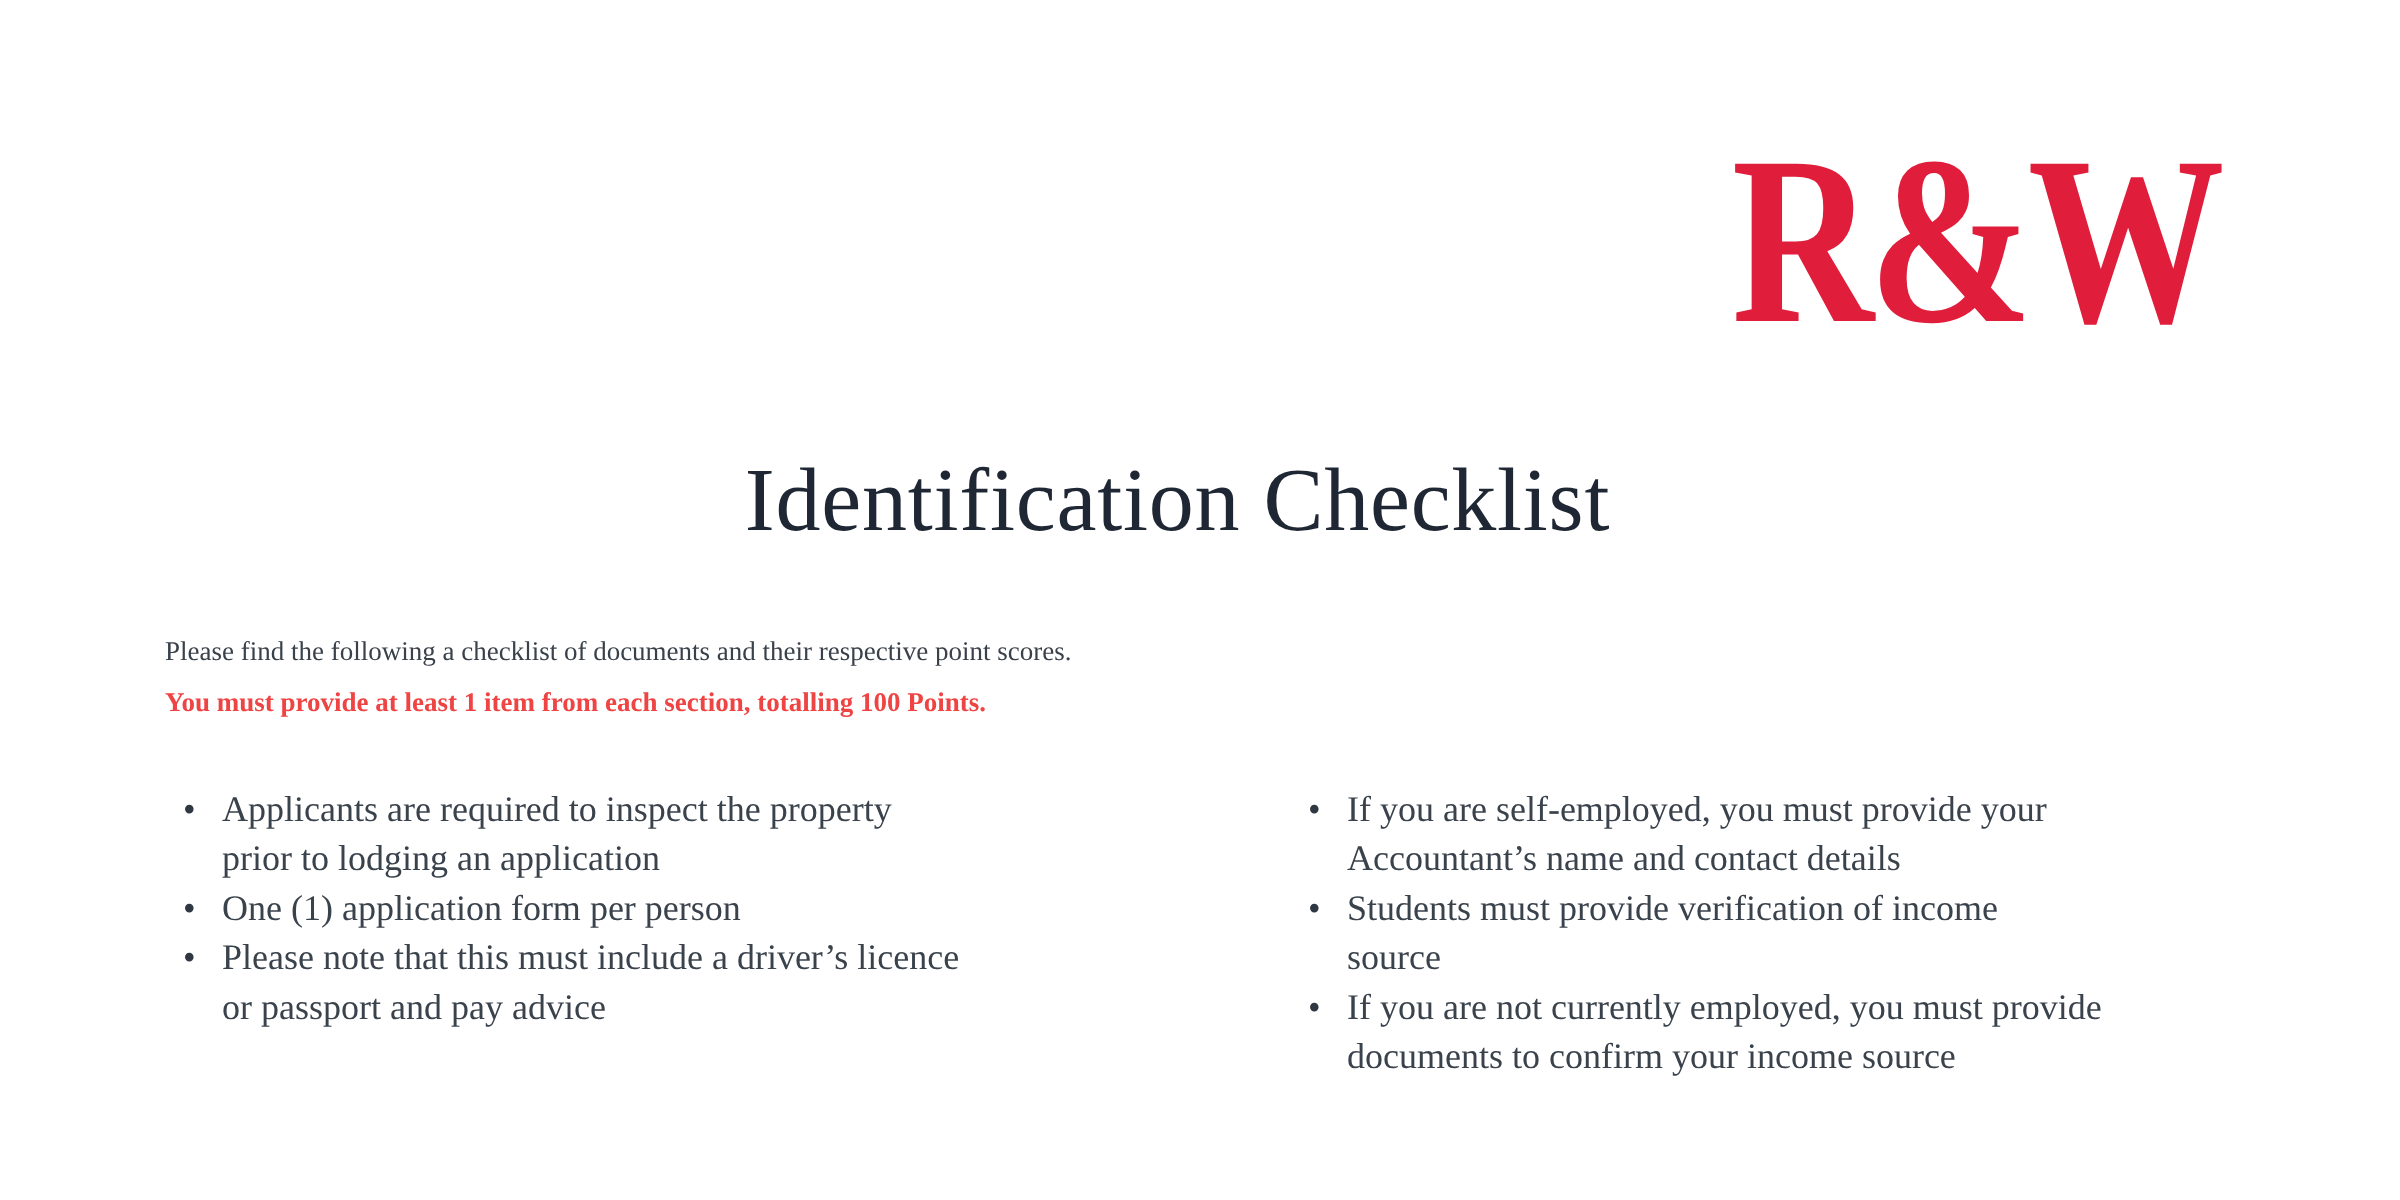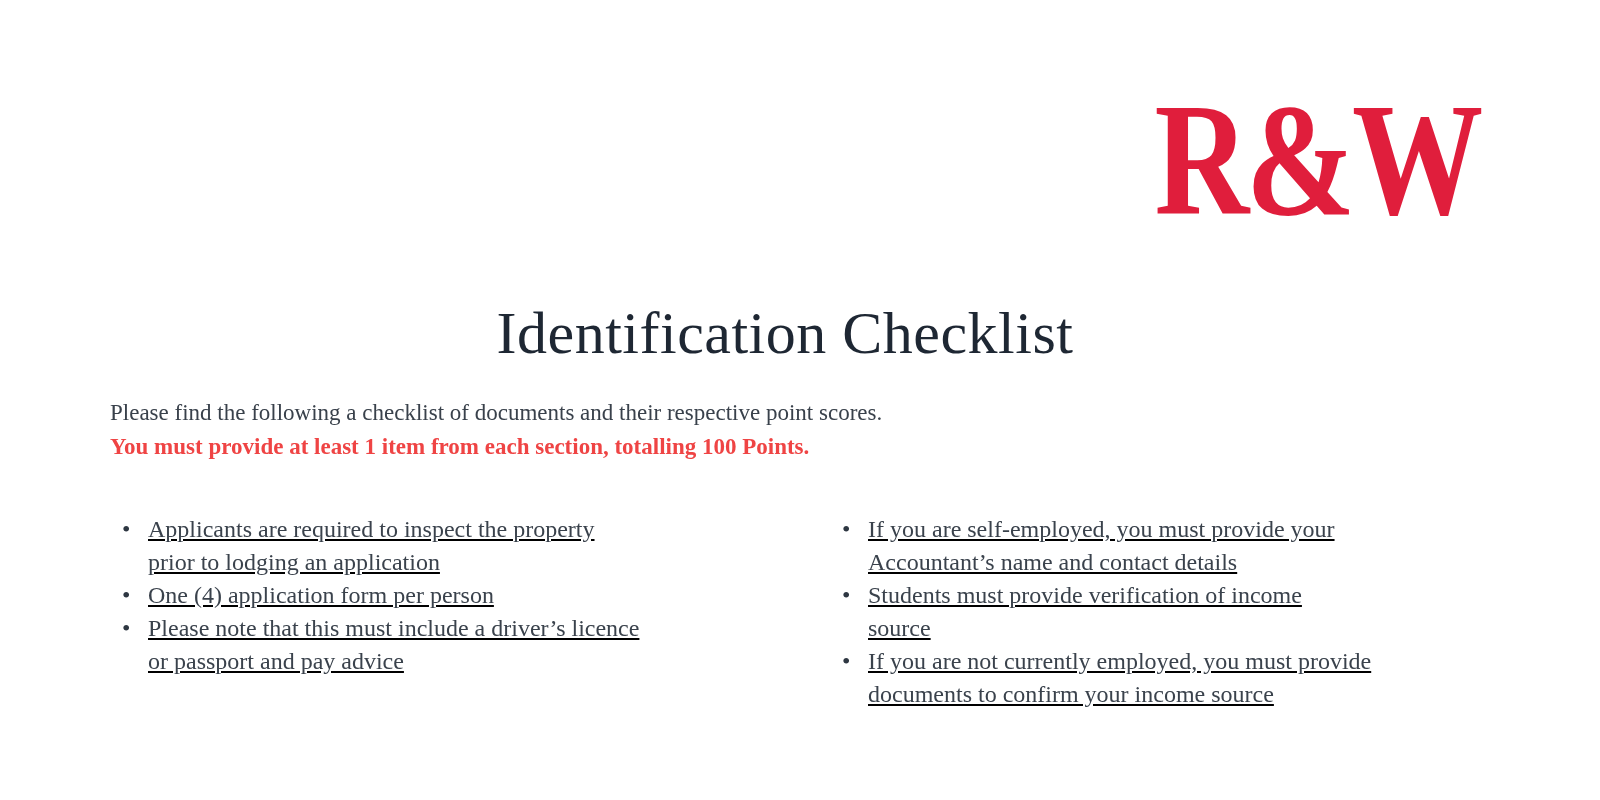--- a/index.html
+++ b/index.html
@@ -36,39 +36,38 @@
     width: 100%;
     text-align: center;
     transform: translateX(-15px);
     font-size: 60px;
     line-height: 1;
     color: #1e2733;
     letter-spacing: 0.5px;
   }
   .intro {
     position: absolute;
-    top: 396px;
+    top: 417px;
     left: 110px;
     right: 110px;
-    font-size: 23px;
+    font-size: 18px;
     line-height: 34px;
     color: #39414b;
   }
   .intro .bold-line {
     font-weight: bold;
     color: #ef4444;
   }
   .checklist {
     position: absolute;
-    top: 513px;
+    top: 524px;
     left: 110px;
     right: 110px;
     display: flex;
-    gap: 50px;
-    text-decoration: underline;
+    gap: 80px;
   }
   .checklist .column {
     width: 670px;
     flex: 0 0 auto;
   }
   ul.bullet-list {
     margin: 0;
     padding: 0;
     list-style: none;
     font-size: 24px;
@@ -100,21 +99,21 @@
   <div class="intro">
     <div>Please find the following a checklist of documents and their respective point scores.</div>
     <div class="bold-line">You must provide at least 1 item from each section, totalling 100 Points.</div>
   </div>
 
   <div class="checklist">
     <div class="column">
       <ul class="bullet-list">
           <li>Applicants are required to inspect the property
 prior to lodging an application</li>
-          <li>One (4) application form per person</li>
+          <li>One (1) application form per person</li>
           <li>Please note that this must include a driver’s licence
 or passport and pay advice</li>
         </ul>
     </div>
     <div class="column">
       <ul class="bullet-list">
           <li>If you are self-employed, you must provide your
 Accountant’s name and contact details</li>
           <li>Students must provide verification of income
 source</li>

